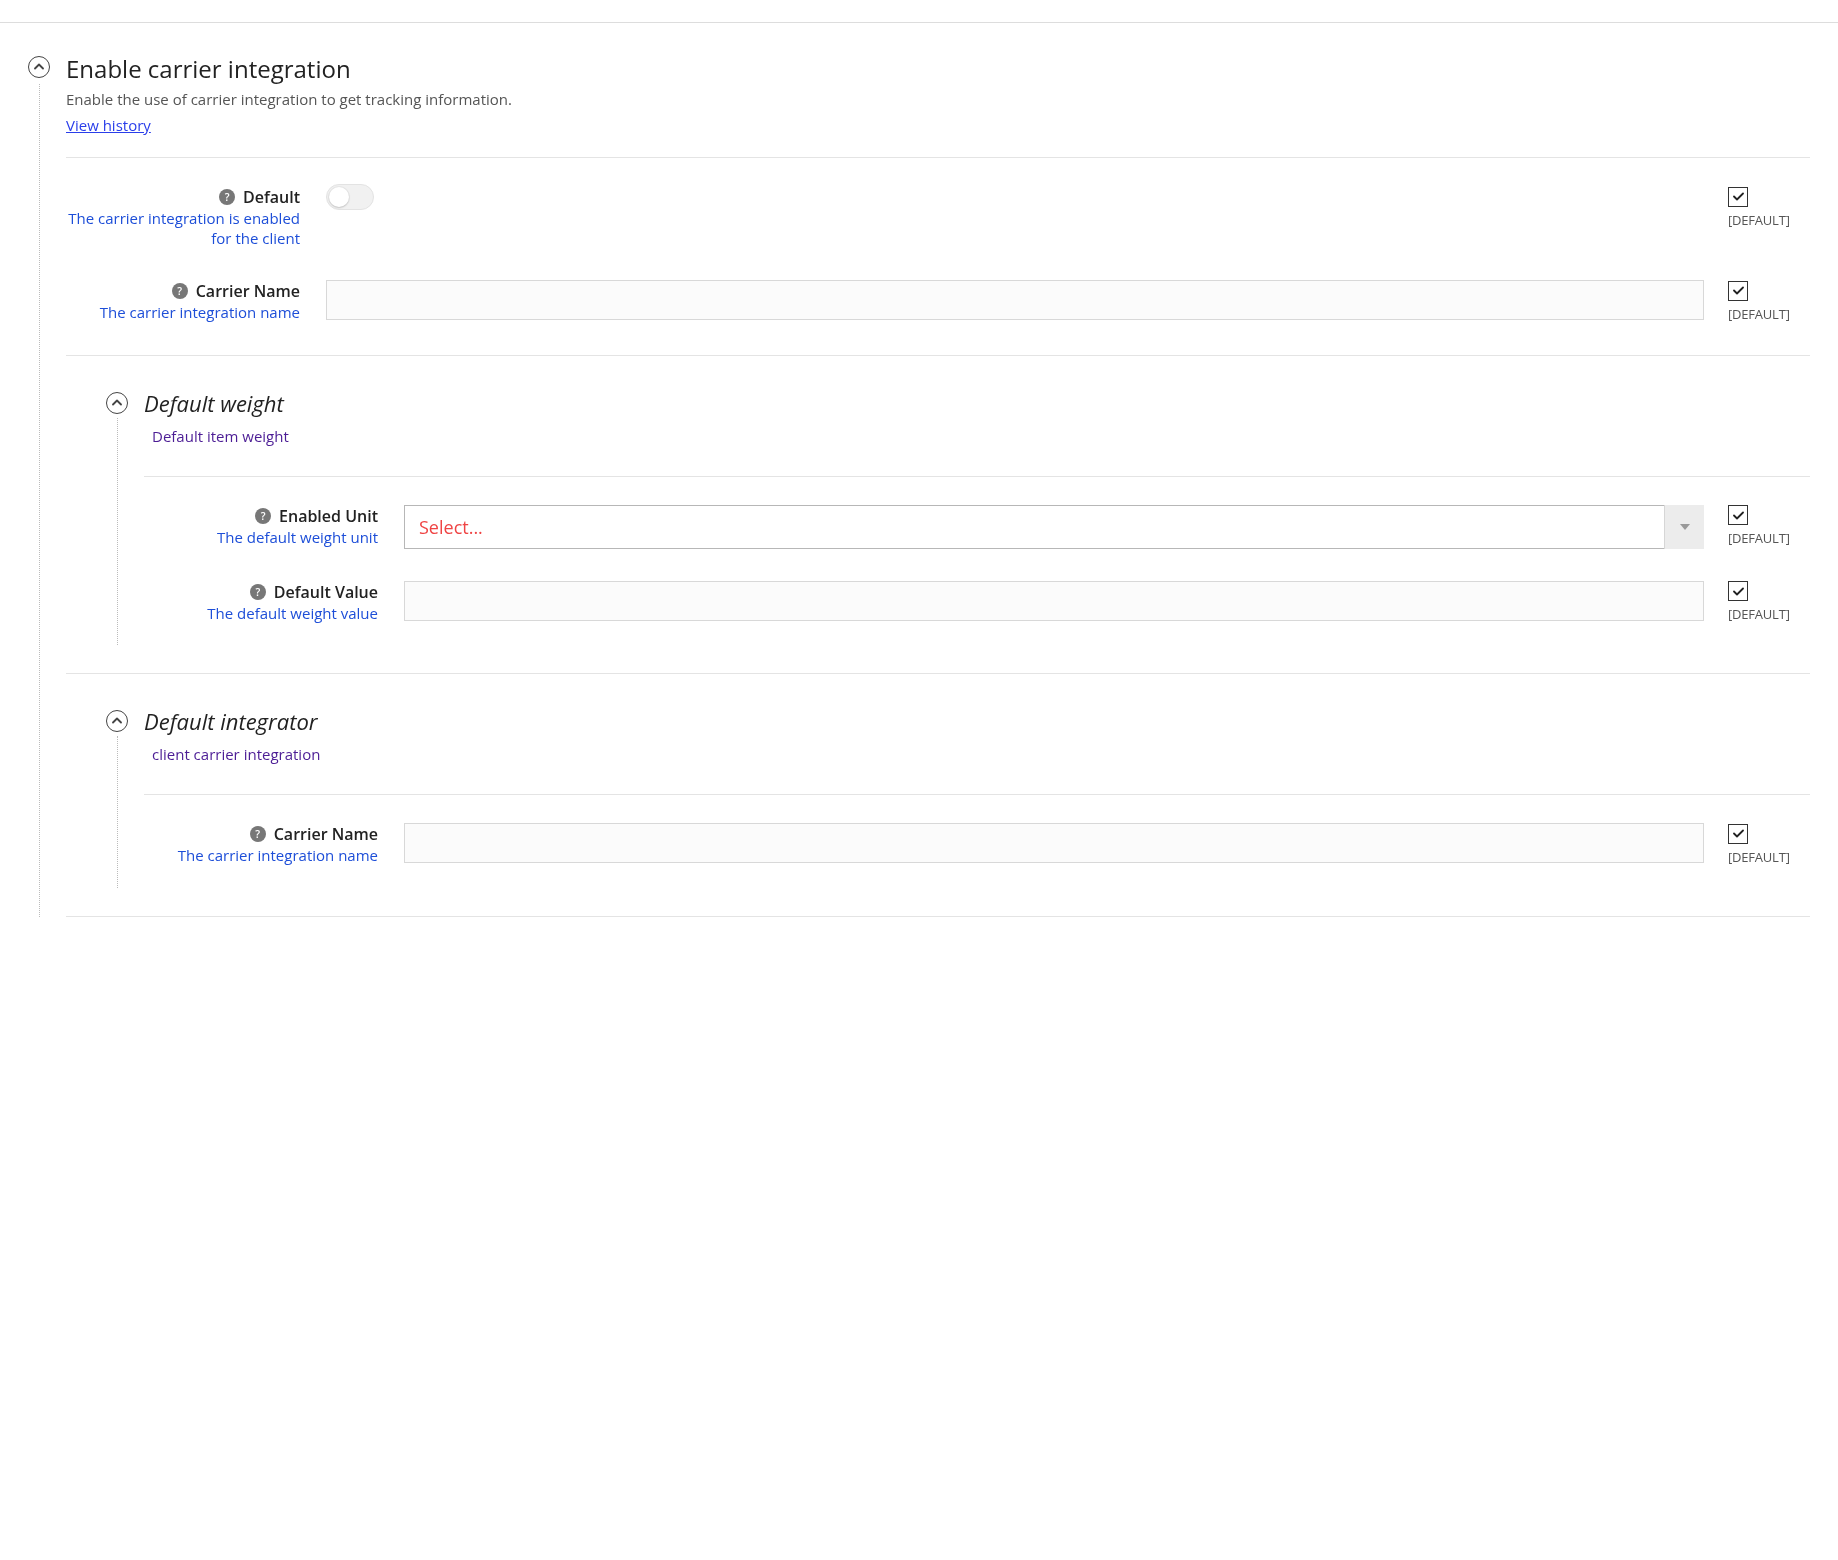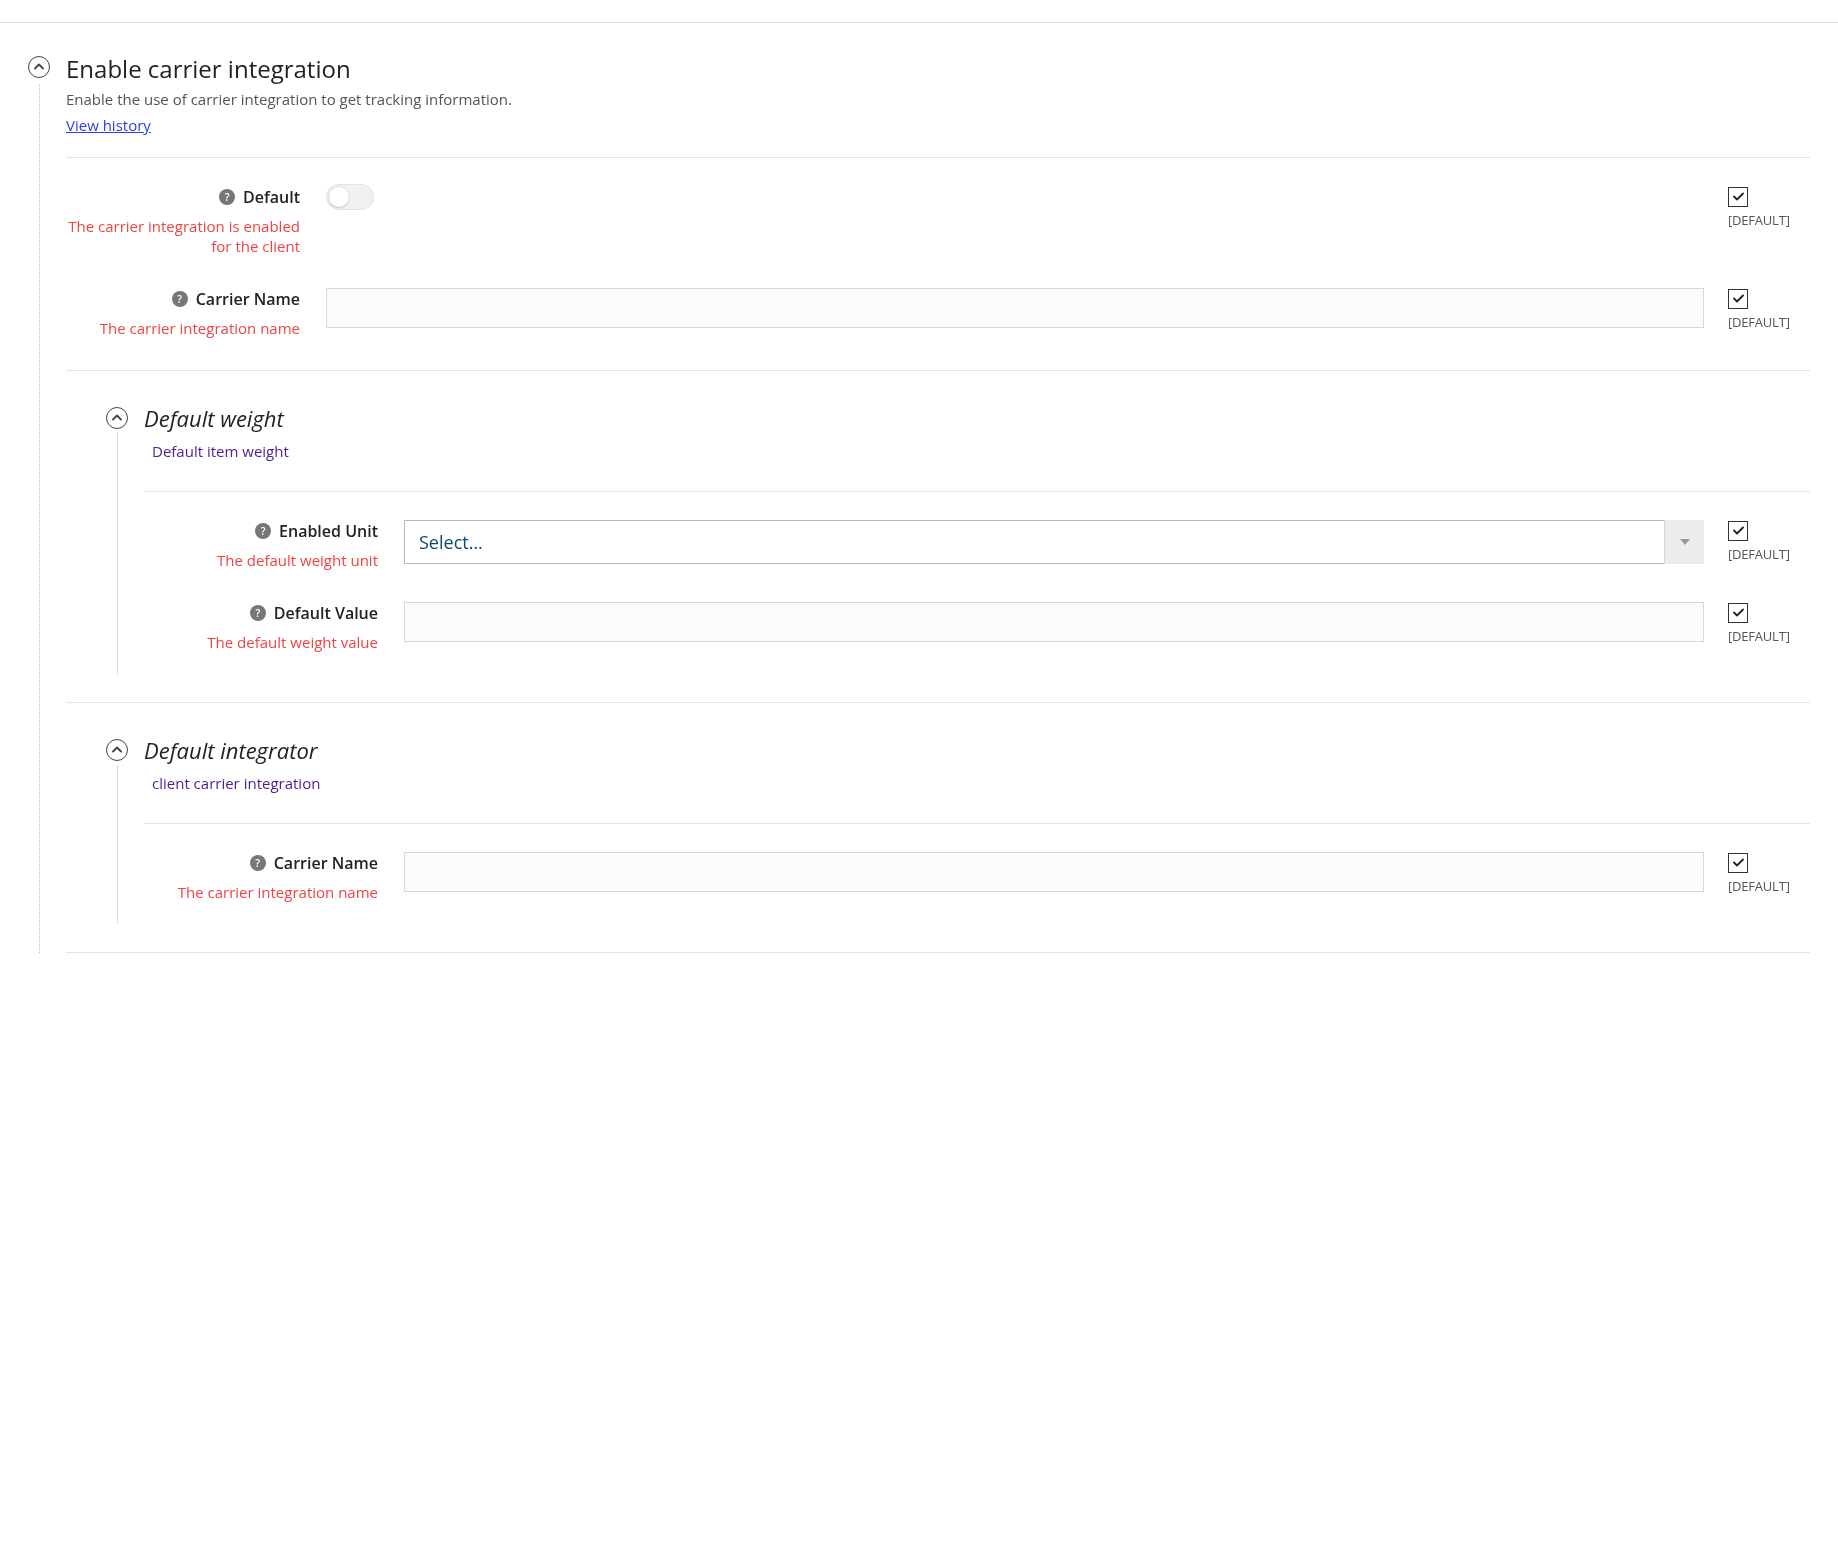--- a/index.html
+++ b/index.html
@@ -108,23 +108,22 @@
     background: #777;
     color: #fff;
     font-size: 10.5px;
     font-weight: 600;
     line-height: 16px;
     text-align: center;
     display: inline-block;
     cursor: help;
   }
   .field-help {
-    color: #ef4444;
+    color: #1d4ed8;
     font-size: 15px;
-    margin-top: 8px;
   }
   .field-input-col {
     flex: 1;
     min-width: 0;
     padding-right: 24px;
   }
   .toggle {
     position: relative;
     width: 48px;
     height: 26px;
@@ -157,21 +156,21 @@
   .select-wrap {
     position: relative;
   }
   .select-box {
     width: 100%;
     height: 44px;
     border: 1px solid #b7b7b7;
     background: #fff;
     padding: 0 48px 0 14px;
     font-size: 18px;
-    color: #0c4a6e;
+    color: #ef4444;
     display: flex;
     align-items: center;
     cursor: pointer;
   }
   .select-arrow-box {
     position: absolute;
     right: 0;
     top: 0;
     width: 40px;
     height: 44px;

